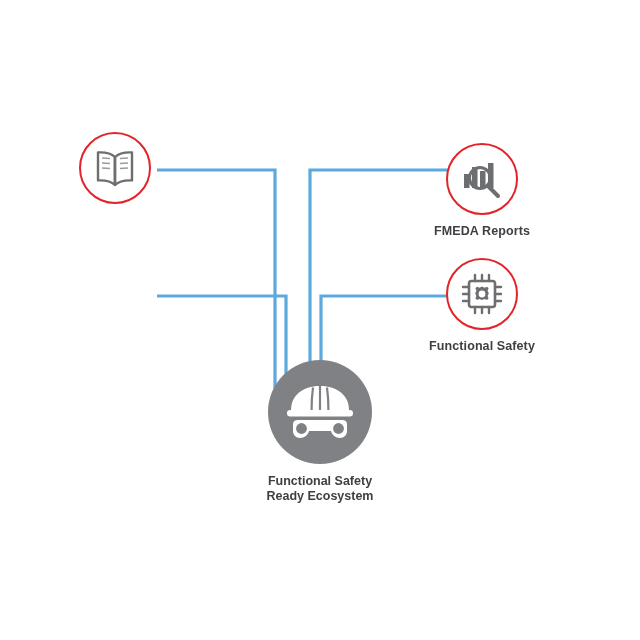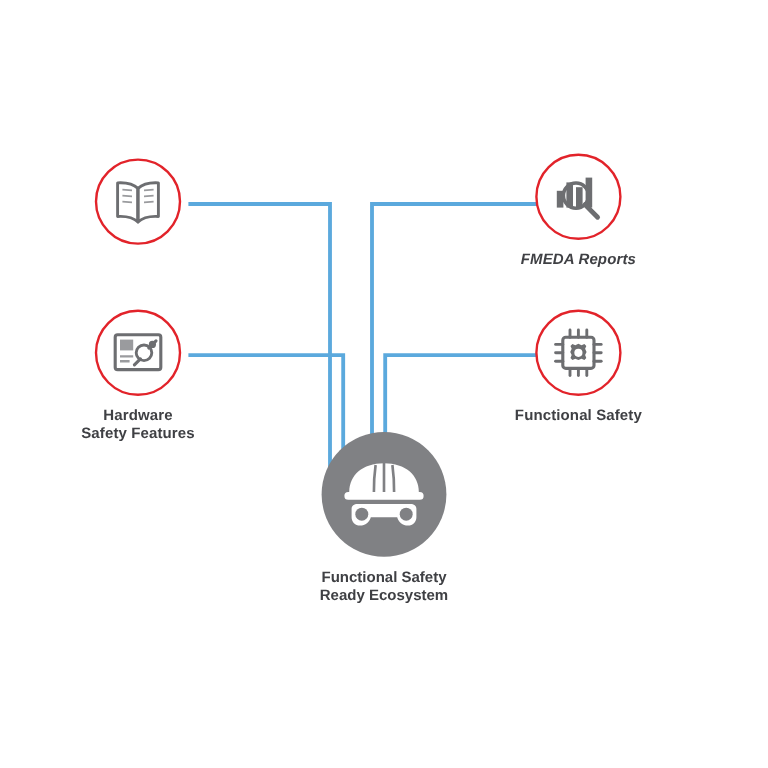--- a/index.html
+++ b/index.html
@@ -47,21 +47,21 @@
     font-weight: bold;
     color: #3f4044;
     line-height: 14.5px;
     letter-spacing: 0.1px;
   }
   .node .label .ln {
     display: block;
   }
   
   #node-safety-manual { left: 35px; top: 132px; }
-  #node-fmeda-reports { left: 402px; top: 128px; font-style: italic; }
+  #node-fmeda-reports { left: 402px; top: 143px; }
   #node-hardware-safety-features { left: 35px; top: 258px; }
   #node-fs-dev-ecosystem { left: 402px; top: 258px; }
 
   #node-center {
     position: absolute;
     left: 240px;
     top: 360px;
     width: 160px;
     text-align: center;
   }
@@ -123,36 +123,20 @@
         <rect x="28" y="5" width="5.5" height="25" fill="#6d6e71"></rect>
         <circle cx="20" cy="20" r="10.5" fill="none" stroke="#6d6e71" stroke-width="3"></circle>
         <line x1="27.5" y1="27.5" x2="38" y2="38" stroke="#6d6e71" stroke-width="4" stroke-linecap="round"></line>
       </svg>
     </div>
     <div class="label">
       <span class="ln">FMEDA Reports</span>
     </div>
   </div>
 
-  <div class="node outer" id="node-hardware-safety-features">
-    <div class="badge">
-      <svg width="44" height="40" viewBox="0 0 44 40">
-        <rect x="3" y="5" width="38" height="29" rx="2" fill="#ffffff" stroke="#6d6e71" stroke-width="2.6"></rect>
-        <rect x="7" y="9" width="11" height="9" fill="#9a9b9e"></rect>
-        <path d="M7 23 h11 M7 27 h8" stroke="#9a9b9e" stroke-width="2"></path>
-        <circle cx="27" cy="20" r="6.5" fill="none" stroke="#6d6e71" stroke-width="2.4"></circle>
-        <path d="M31 16 l6 -6 M24 25 l-5 5" stroke="#6d6e71" stroke-width="2.6" stroke-linecap="round"></path>
-        <circle cx="34" cy="13" r="3" fill="#6d6e71"></circle>
-      </svg>
-    </div>
-    <div class="label">
-      <span class="ln">Hardware</span>
-      <span class="ln">Safety Features</span>
-    </div>
-  </div>
 
   <div class="node outer" id="node-fs-dev-ecosystem">
     <div class="badge">
       <svg width="44" height="44" viewBox="0 0 44 44">
         <rect x="9" y="9" width="26" height="26" rx="2.5" fill="#ffffff" stroke="#6d6e71" stroke-width="2.6"></rect>
         <g stroke="#6d6e71" stroke-width="2.4" stroke-linecap="round">
           <line x1="15" y1="9" x2="15" y2="3"></line>
           <line x1="22" y1="9" x2="22" y2="3"></line>
           <line x1="29" y1="9" x2="29" y2="3"></line>
           <line x1="15" y1="35" x2="15" y2="41"></line>

